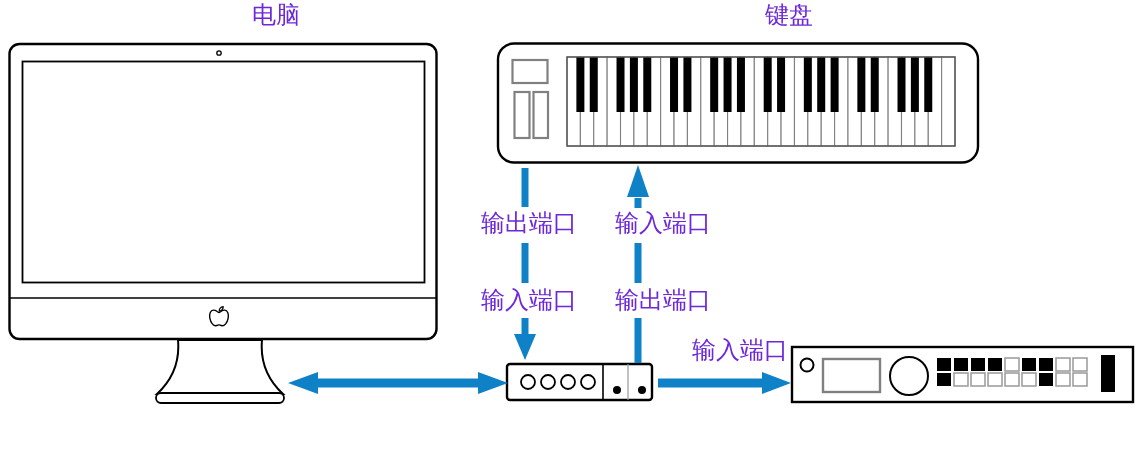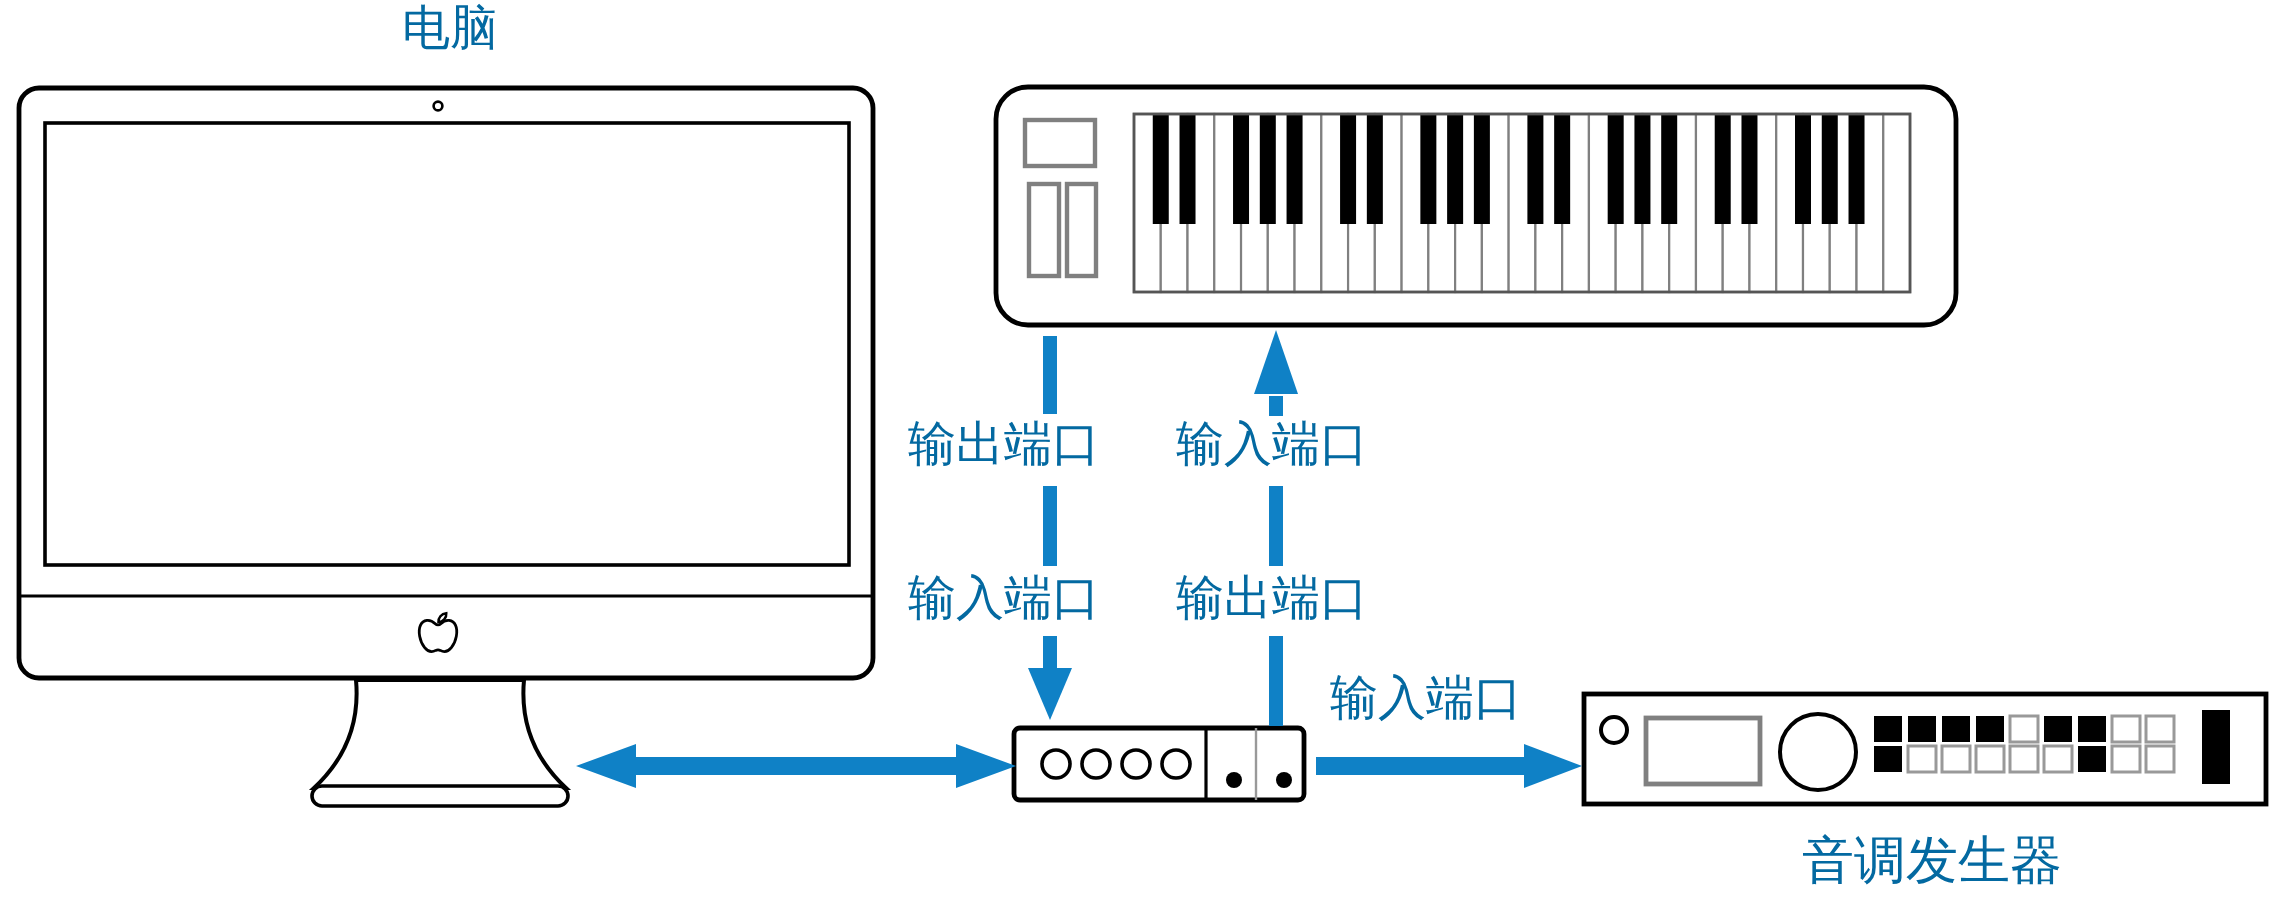--- a/index.html
+++ b/index.html
@@ -6,24 +6,24 @@
   #canvas{
     position:relative;
     width:1136px;height:455px;
     background:#fff;
     font-family:"Liberation Sans","DejaVu Sans",sans-serif;
     overflow:hidden;
   }
   #artwork{position:absolute;left:0;top:0;}
   .lbl{
     position:absolute;
-    color:#0369a1;
+    color:#6d28d9;
     font-size:24px;
     line-height:28px;
-    text-align:center;
+    text-align:right;
     white-space:nowrap;
     width:150px;
   }
   .lbl.big{font-size:26px;line-height:30px;width:160px;}
 </style>
 </head>
 <body>
 
 <div id="canvas">
 
@@ -138,22 +138,22 @@
       </g>
 
       <g class="arrow-fill" fill="#0F81C6">
         <rect x="658" y="378.5" width="104" height="9"></rect>
         <path d="M762,372 L791,383 L762,394 Z"></path>
       </g>
     </g>
   </svg>
 
   <div class="lbl" style="left:150px;top:1px;">电脑</div>
+  <div class="lbl" style="left:663px;top:1px;">键盘</div>
 
   <div class="lbl" style="left:427px;top:209px;">输出端口</div>
   <div class="lbl" style="left:561px;top:209px;">输入端口</div>
   <div class="lbl" style="left:427px;top:286px;">输入端口</div>
   <div class="lbl" style="left:561px;top:286px;">输出端口</div>
   <div class="lbl" style="left:638px;top:336px;">输入端口</div>
 
-  <div class="lbl big" style="left:886px;top:415px;">音调发生器</div>
 
 </div>
 
 </body></html>

